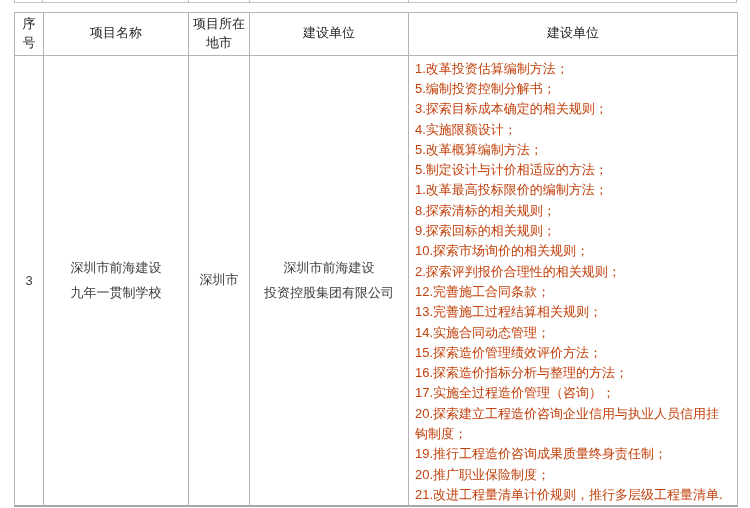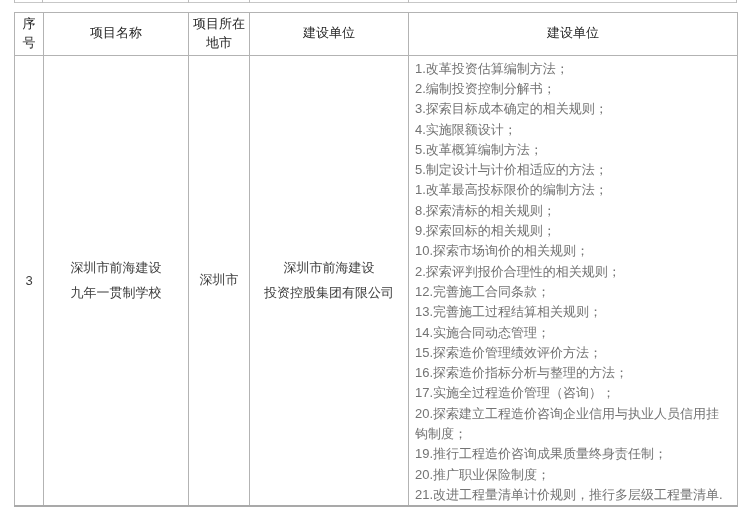--- a/index.html
+++ b/index.html
@@ -68,21 +68,21 @@
     line-height: 25px;
   }
   td.cell-reform {
     vertical-align: top;
     text-align: left;
     padding: 3px 6px 0 6px;
   }
   td.cell-reform .reform-item {
     line-height: 20.3px;
     font-size: 13px;
-    color: #737373;
+    color: #c2410c;
     text-align: left;
   }
 </style>
 </head>
 <body>
 
 <div class="page">
 
   <div class="prev-fragment">
     <span class="stub" style="left:0"></span>
@@ -117,21 +117,21 @@
           <span class="line">深圳市前海建设</span>
           <span class="line">九年一贯制学校</span>
         </td>
         <td class="cell-city">深圳市</td>
         <td class="cell-unit">
           <span class="line">深圳市前海建设</span>
           <span class="line">投资控股集团有限公司</span>
         </td>
         <td class="cell-reform">
             <div class="reform-item">1.改革投资估算编制方法；</div>
-            <div class="reform-item">2.编制投资控制分解书；</div>
+            <div class="reform-item">5.编制投资控制分解书；</div>
             <div class="reform-item">3.探索目标成本确定的相关规则；</div>
             <div class="reform-item">4.实施限额设计；</div>
             <div class="reform-item">5.改革概算编制方法；</div>
             <div class="reform-item">5.制定设计与计价相适应的方法；</div>
             <div class="reform-item">1.改革最高投标限价的编制方法；</div>
             <div class="reform-item">8.探索清标的相关规则；</div>
             <div class="reform-item">9.探索回标的相关规则；</div>
             <div class="reform-item">10.探索市场询价的相关规则；</div>
             <div class="reform-item">2.探索评判报价合理性的相关规则；</div>
             <div class="reform-item">12.完善施工合同条款；</div>

